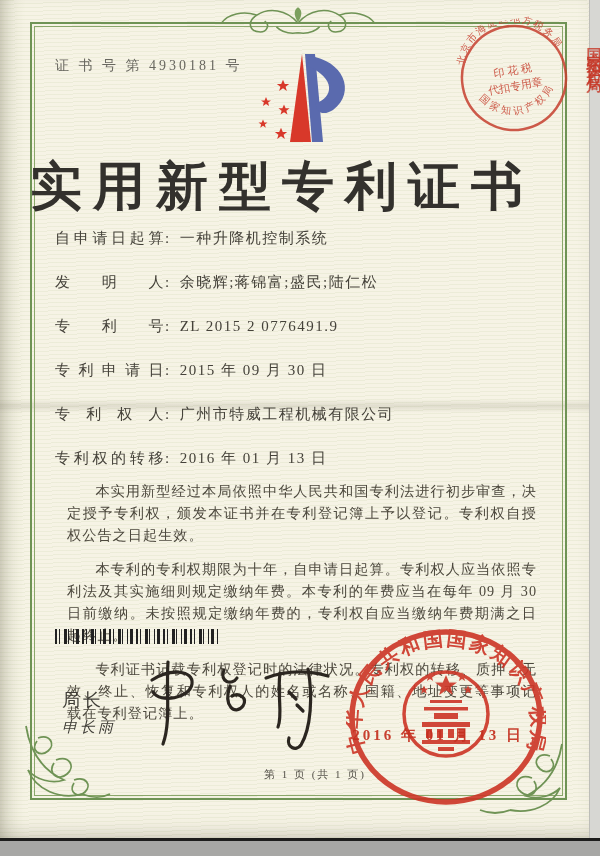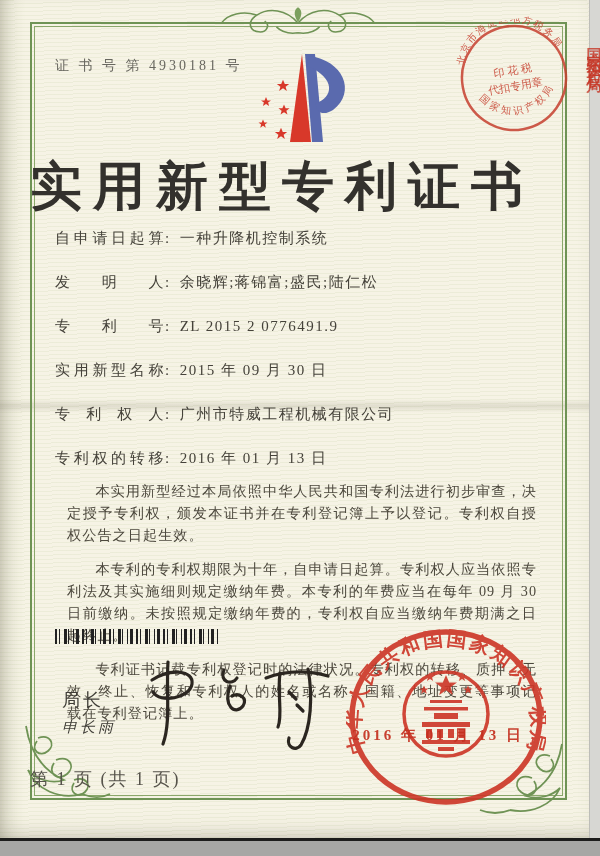--- a/index.html
+++ b/index.html
@@ -55,22 +55,22 @@
       #222 9px 12px, rgba(0,0,0,0) 12px 13px,
       #222 13px 14px, rgba(0,0,0,0) 14px 18px,
       #222 18px 19px, rgba(0,0,0,0) 19px 21px,
       #222 21px 24px, rgba(0,0,0,0) 24px 27px);}
   .director-title{position:absolute;left:62px;top:688px;font-size:18px;letter-spacing:3px;color:#3f3d37;}
   .director-name{position:absolute;left:62px;top:718px;font-size:15px;letter-spacing:3px;color:#3f3d37;font-style:italic;}
   .signature{position:absolute;left:140px;top:648px;width:200px;height:106px;}
   .big-seal{position:absolute;left:346px;top:626px;width:200px;height:182px;opacity:.9;}
   .seal-date{position:absolute;left:352px;top:726px;width:172px;text-align:center;
     font-size:15px;font-weight:600;letter-spacing:3px;color:rgba(195,48,32,.92);}
-  .footer{position:absolute;left:30px;top:767px;width:570px;
-    font-size:18px;letter-spacing:2px;color:#56534b;}
+  .footer{position:absolute;left:30px;top:767px;width:570px;text-align:center;
+    font-size:11px;letter-spacing:2px;color:#56534b;}
   .red{fill:#cc3526;}
 </style>
 </head>
 <body>
 
 <div class="shot">
 
   <div class="paper"></div>
   <div class="paper-edge-right"></div>
   <div class="crease"></div>
@@ -151,21 +151,21 @@
     <div class="field-row">
       <span class="f-label">自申请日起算</span><span class="f-colon">:</span><span class="f-value">一种升降机控制系统</span>
     </div>
     <div class="field-row">
       <span class="f-label">发 明 人</span><span class="f-colon">:</span><span class="f-value">余晓辉;蒋锦富;盛民;陆仁松</span>
     </div>
     <div class="field-row">
       <span class="f-label">专 利 号</span><span class="f-colon">:</span><span class="f-value">ZL 2015 2 0776491.9</span>
     </div>
     <div class="field-row">
-      <span class="f-label">实用新型名称</span><span class="f-colon">:</span><span class="f-value">2015 年 09 月 30 日</span>
+      <span class="f-label">专利申请日</span><span class="f-colon">:</span><span class="f-value">2015 年 09 月 30 日</span>
     </div>
     <div class="field-row">
       <span class="f-label">专 利 权 人</span><span class="f-colon">:</span><span class="f-value">广州市特威工程机械有限公司</span>
     </div>
     <div class="field-row">
       <span class="f-label">专利权的转移</span><span class="f-colon">:</span><span class="f-value">2016 年 01 月 13 日</span>
     </div>
   </div>
 
   <div class="body-text">

